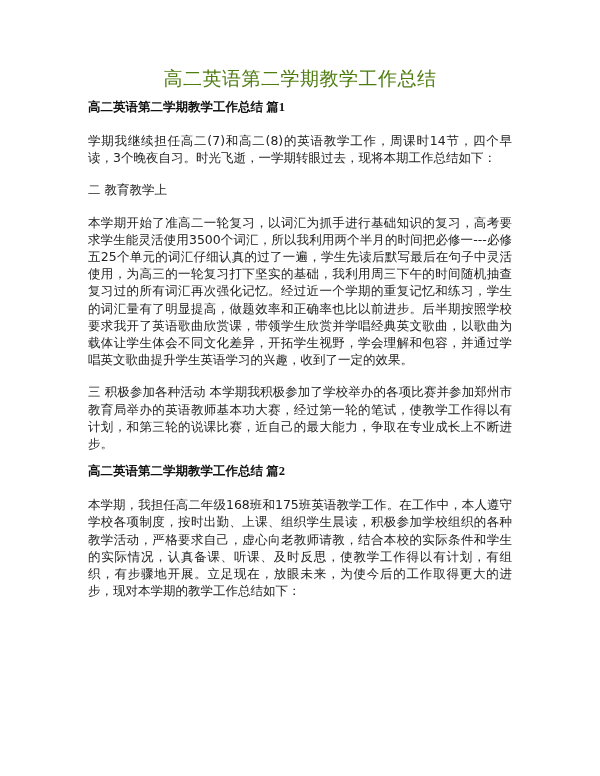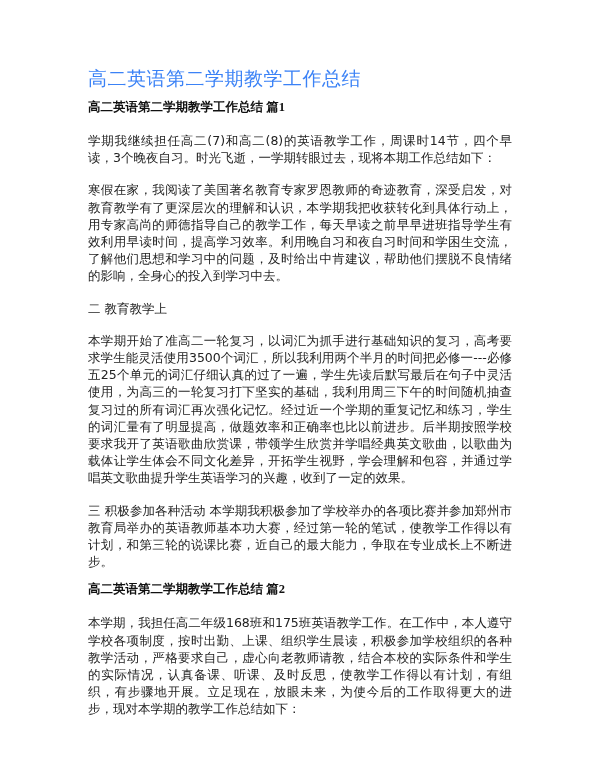--- a/index.html
+++ b/index.html
@@ -23,26 +23,26 @@
     }
     .print-label {
       font-family: "Liberation Serif", "DejaVu Serif", serif;
       font-size: 12px;
       color: #333;
       height: 18px;
       line-height: 18px;
       margin: 0 0 16px 0;
     }
     .doc-title {
-      text-align: left;
+      text-align: center;
       font-size: 19px;
       font-weight: normal;
       line-height: 24px;
       margin: 0 0 8px 0;
-      color: #3b82f6;
+      color: #4d7c0f;
       letter-spacing: 0.5px;
     }
     .doc-subtitle {
       font-size: 12.5px;
       line-height: 19px;
       margin: 0 0 8px 0;
       color: #222;
     }
     .section-heading {
       font-size: 12.5px;
@@ -68,21 +68,20 @@
 <body>
 
 <div class="page">
 
   <h1 class="doc-title">高二英语第二学期教学工作总结</h1>
 
 
   <section>
     <h2 class="section-heading">高二英语第二学期教学工作总结 篇1</h2>
     <p class="para">学期我继续担任高二(7)和高二(8)的英语教学工作，周课时14节，四个早读，3个晚夜自习。时光飞逝，一学期转眼过去，现将本期工作总结如下：</p>
-    <p class="para">寒假在家，我阅读了美国著名教育专家罗恩教师的奇迹教育，深受启发，对教育教学有了更深层次的理解和认识，本学期我把收获转化到具体行动上，用专家高尚的师德指导自己的教学工作，每天早读之前早早进班指导学生有效利用早读时间，提高学习效率。利用晚自习和夜自习时间和学困生交流，了解他们思想和学习中的问题，及时给出中肯建议，帮助他们摆脱不良情绪的影响，全身心的投入到学习中去。</p>
     <p class="para heading-line">二 教育教学上</p>
     <p class="para">本学期开始了准高二一轮复习，以词汇为抓手进行基础知识的复习，高考要求学生能灵活使用3500个词汇，所以我利用两个半月的时间把必修一---必修五25个单元的词汇仔细认真的过了一遍，学生先读后默写最后在句子中灵活使用，为高三的一轮复习打下坚实的基础，我利用周三下午的时间随机抽查复习过的所有词汇再次强化记忆。经过近一个学期的重复记忆和练习，学生的词汇量有了明显提高，做题效率和正确率也比以前进步。后半期按照学校要求我开了英语歌曲欣赏课，带领学生欣赏并学唱经典英文歌曲，以歌曲为载体让学生体会不同文化差异，开拓学生视野，学会理解和包容，并通过学唱英文歌曲提升学生英语学习的兴趣，收到了一定的效果。</p>
     <p class="para">三 积极参加各种活动 本学期我积极参加了学校举办的各项比赛并参加郑州市教育局举办的英语教师基本功大赛，经过第一轮的笔试，使教学工作得以有计划，和第三轮的说课比赛，近自己的最大能力，争取在专业成长上不断进步。</p>
   </section>
 
   <section>
     <h2 class="section-heading">高二英语第二学期教学工作总结 篇2</h2>
     <p class="para">本学期，我担任高二年级168班和175班英语教学工作。在工作中，本人遵守学校各项制度，按时出勤、上课、组织学生晨读，积极参加学校组织的各种教学活动，严格要求自己，虚心向老教师请教，结合本校的实际条件和学生的实际情况，认真备课、听课、及时反思，使教学工作得以有计划，有组织，有步骤地开展。立足现在，放眼未来，为使今后的工作取得更大的进步，现对本学期的教学工作总结如下：</p>
   </section>
 </div>

